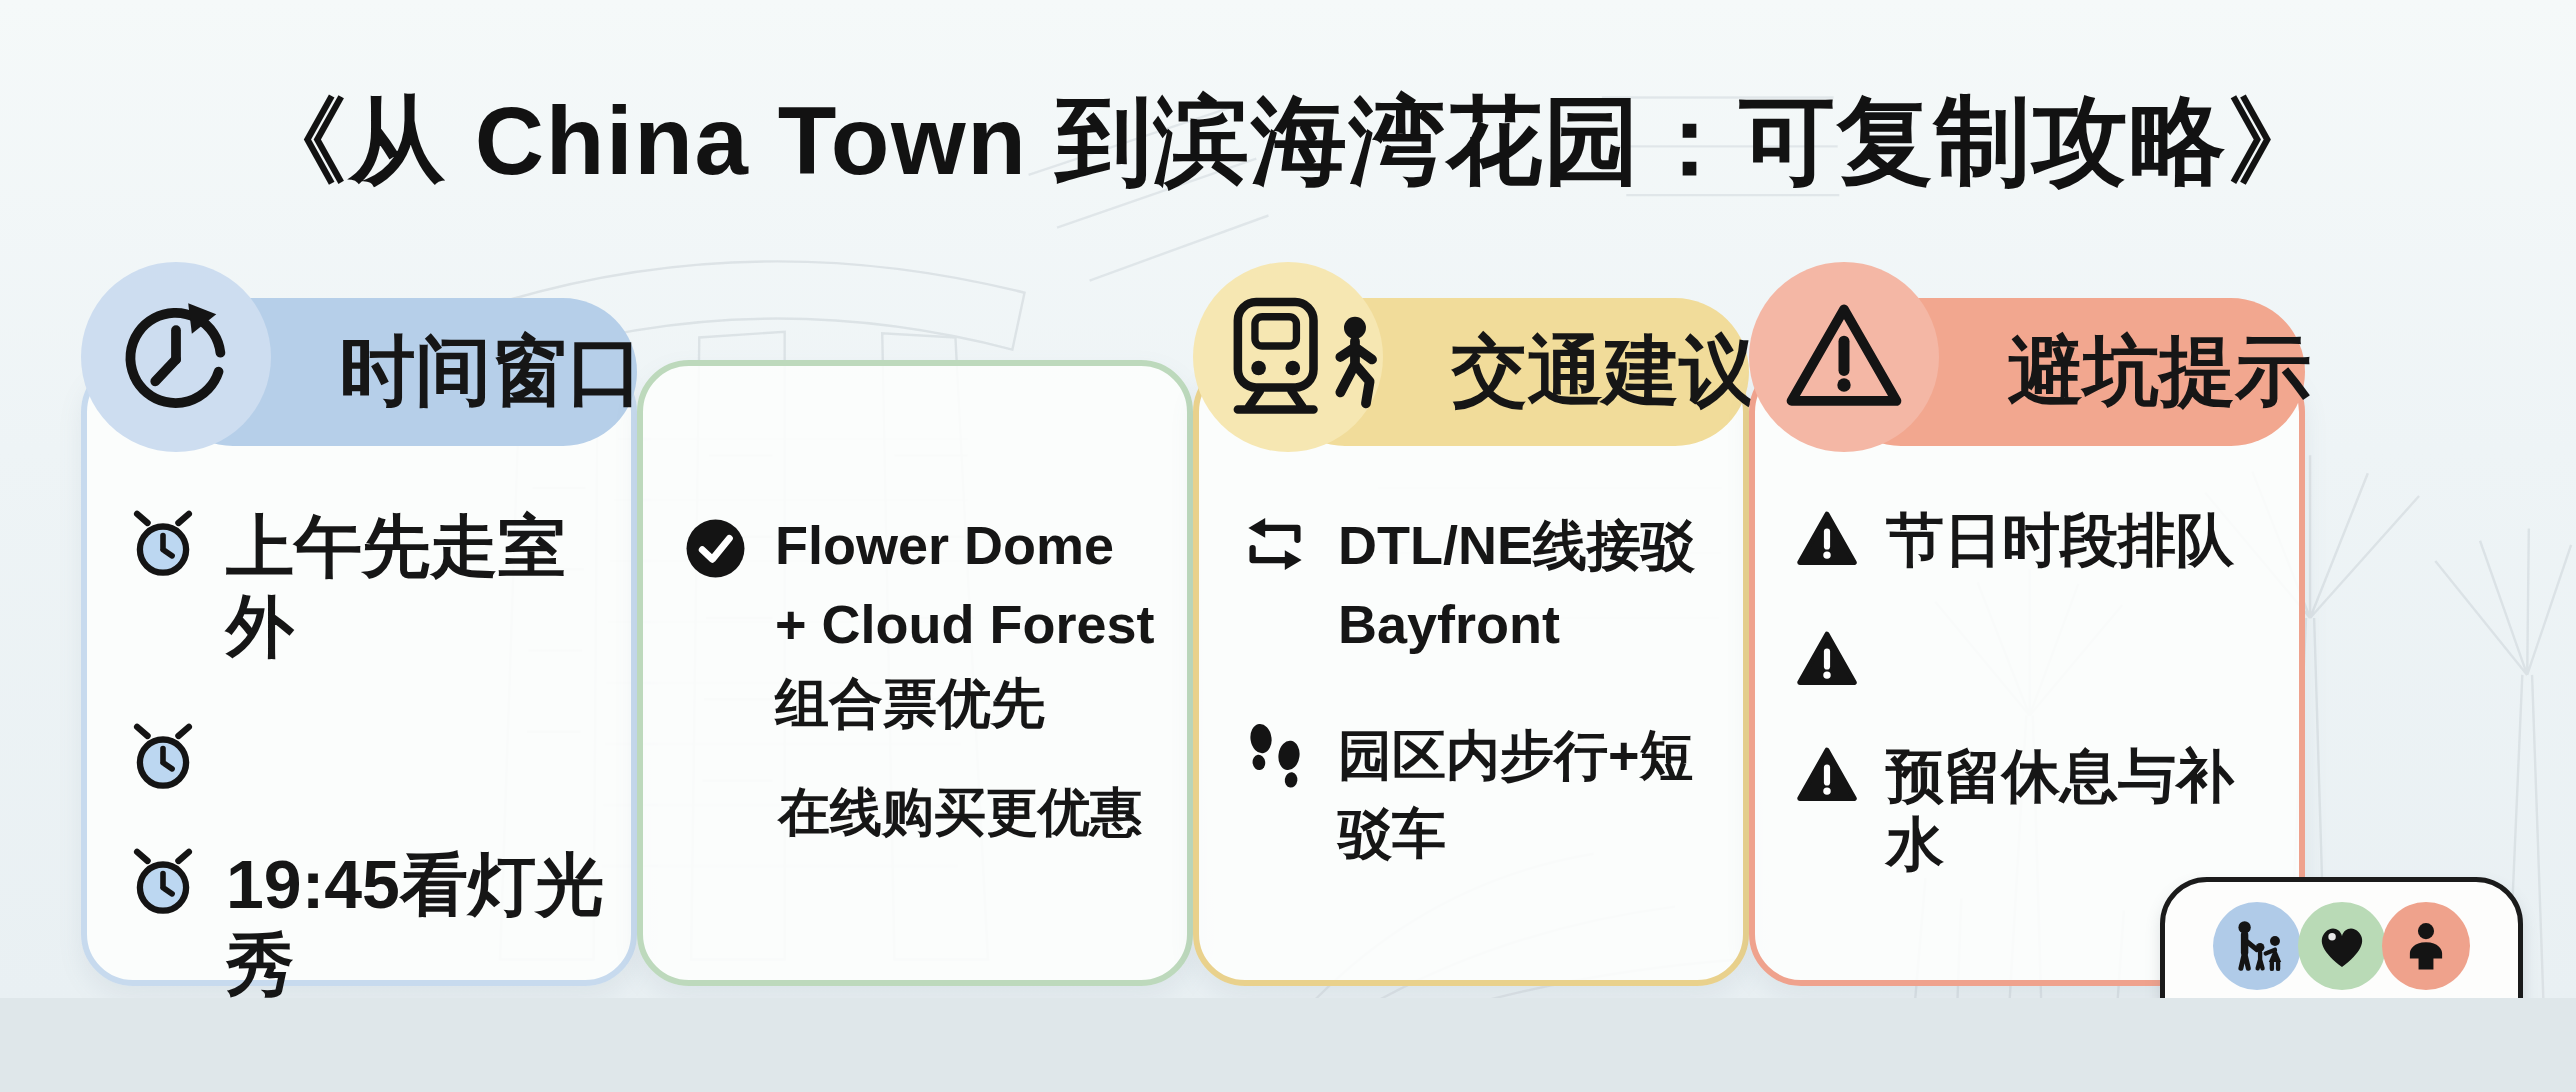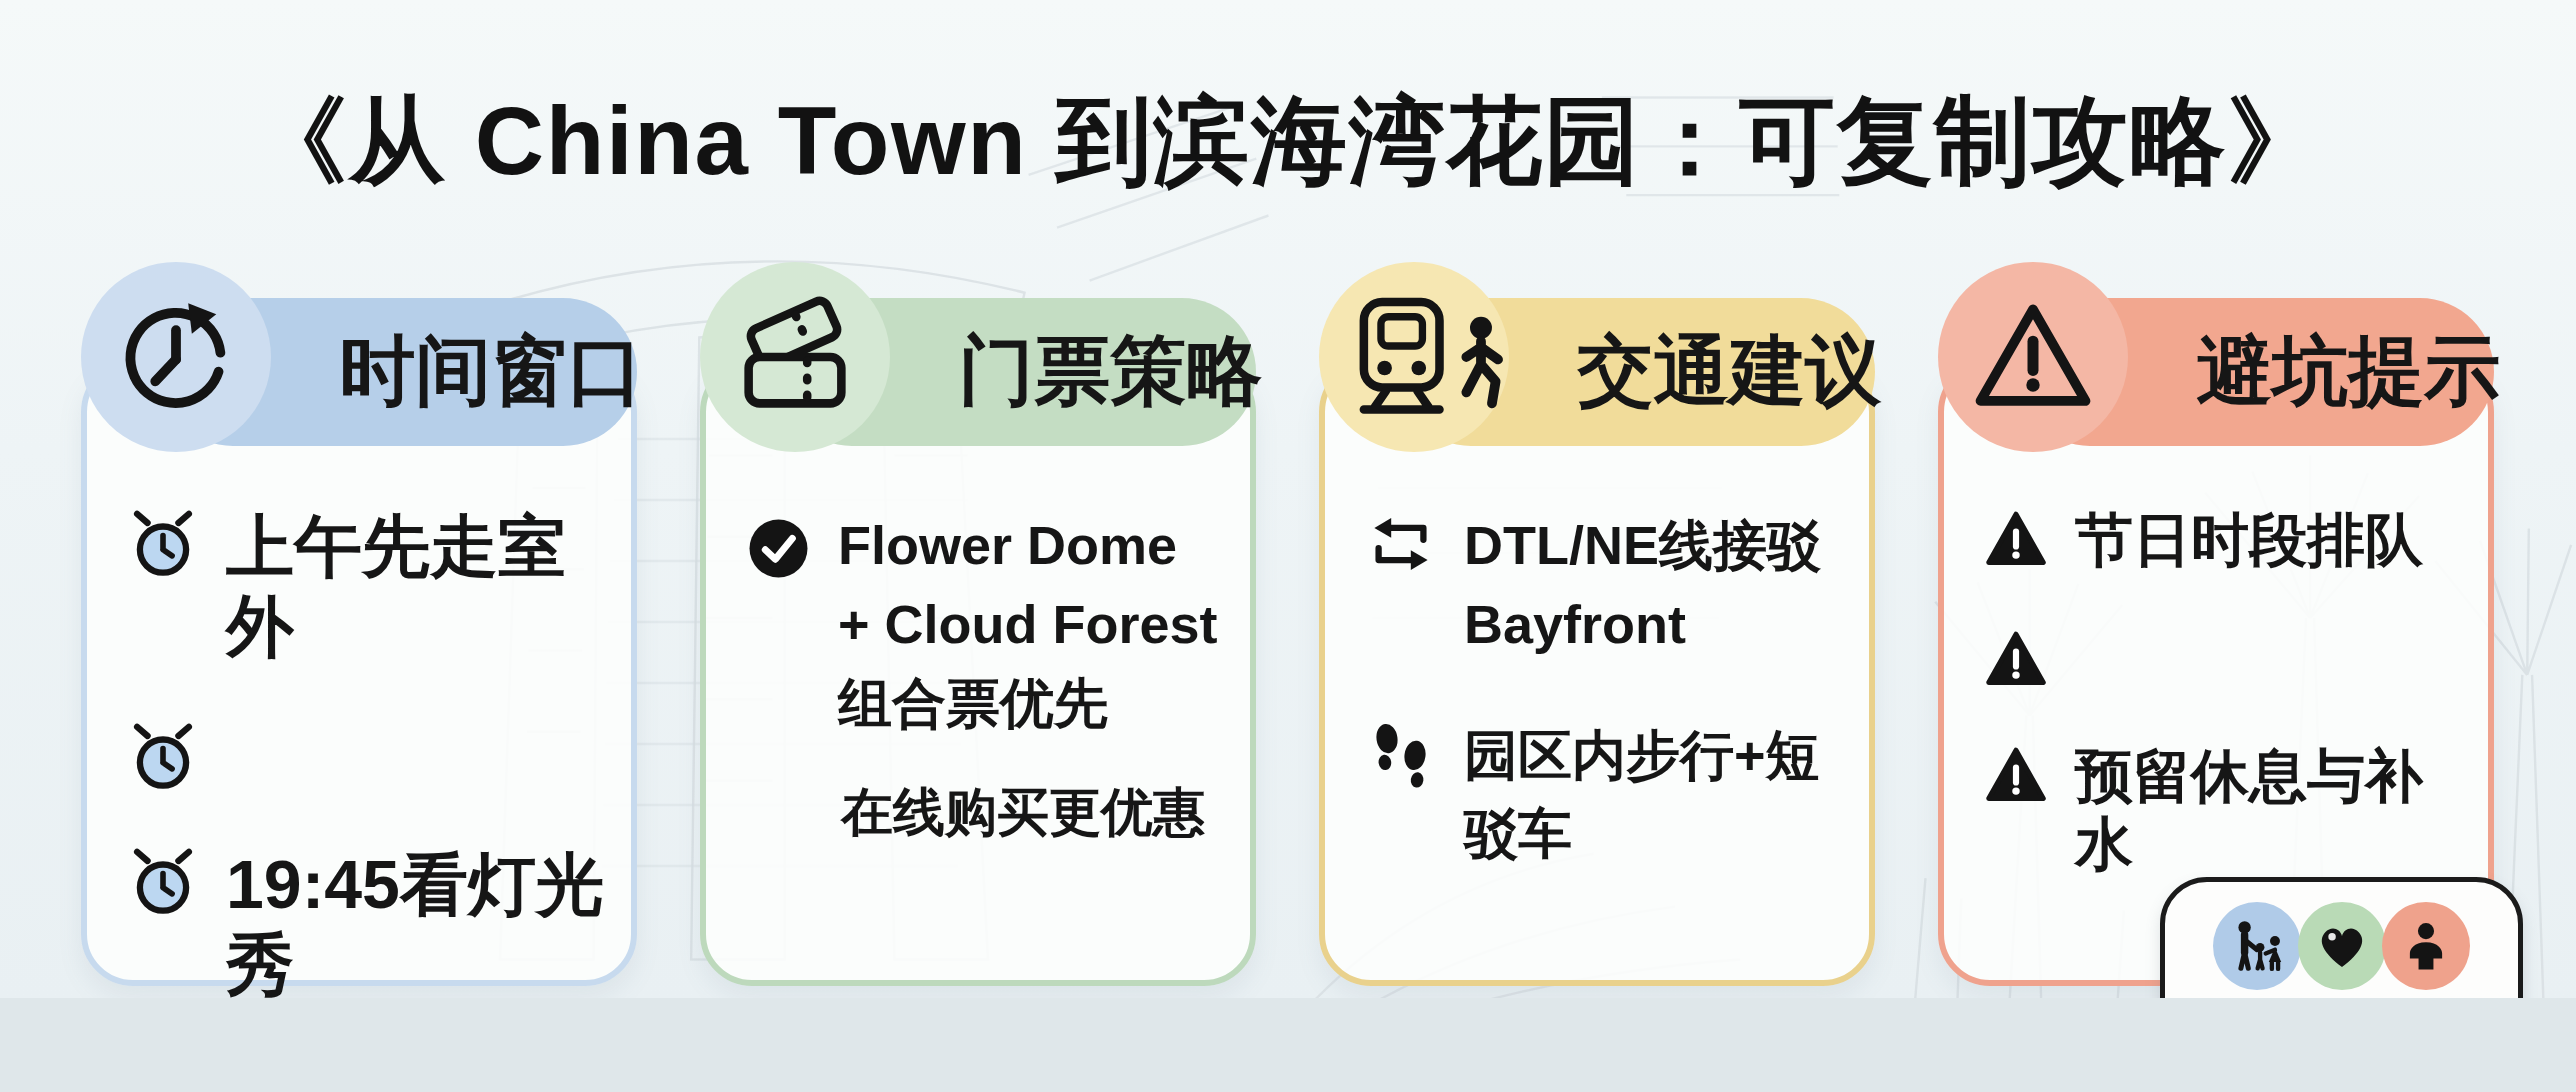--- a/index.html
+++ b/index.html
@@ -7,21 +7,21 @@
     position:relative; width:2576px; height:998px; overflow:hidden;
     font-family:"Liberation Sans","DejaVu Sans",sans-serif;
     background:linear-gradient(180deg,#f5f9f9 0%,#eef4f6 45%,#e9f0f3 100%);
     color:#161616;
   }
   .bg-sketch{position:absolute;inset:0;}
   .title{
     position:absolute; left:0; right:0; top:78px; margin:0;
     text-align:center; font-size:96px; font-weight:800; letter-spacing:1.6px; color:#121212;
   }
-  .cards{position:absolute; left:81px; top:262px; display:flex; gap:63px;}
+  .cards{position:absolute; left:81px; top:262px; display:flex; }
   .card{position:relative; width:556px; height:724px;}
   .card-body{
     position:absolute; left:0; right:0; top:98px; bottom:0;
     background:rgba(253,254,253,0.88);
     border:6.5px solid var(--bord); border-radius:52px;
     box-shadow:0 11.4px 24.4px rgba(110,130,150,0.10);
   }
   .card-header{
     position:absolute; left:78px; right:0; top:36px; height:148px;
     background:var(--pill); border-radius:78px;
@@ -168,33 +168,20 @@
                 <path d="M50 58 V38 M50 58 L63 67" stroke="#141414" stroke-width="8" stroke-linecap="round"></path>
               </svg>
           </span>
           <span class="item-text">19:45看灯光秀</span>
         </div>
       </div>
     </div>
 
     <div class="card c2">
       <div class="card-body"></div>
-      <div class="card-header">
-        <div class="header-circle">
-          <svg viewBox="0 0 100 100" fill="none" stroke="#141414" stroke-width="7" stroke-linecap="round" stroke-linejoin="round">
-            <g transform="rotate(-24 50 32)">
-              <rect x="16" y="14" width="68" height="32" rx="7"></rect>
-              <line x1="57" y1="17" x2="57" y2="43" stroke-dasharray="2 11"></line>
-            </g>
-            <rect x="12" y="50" width="76" height="38" rx="9" fill="#d5e8d4"></rect>
-            <line x1="60" y1="53" x2="60" y2="85" stroke-dasharray="2 12"></line>
-          </svg>
-        </div>
-        <div class="header-title">门票策略</div>
-      </div>
       <div class="card-content">
         <div class="item">
           <span class="item-icon">
             <svg viewBox="0 0 100 100">
                 <circle cx="50" cy="50" r="46" fill="#141414"></circle>
                 <path d="M29 52 L45 67 L72 34" stroke="#ffffff" stroke-width="11" fill="none" stroke-linecap="round" stroke-linejoin="round"></path>
               </svg>
           </span>
           <span class="item-text multiline">Flower Dome
 + Cloud Forest

